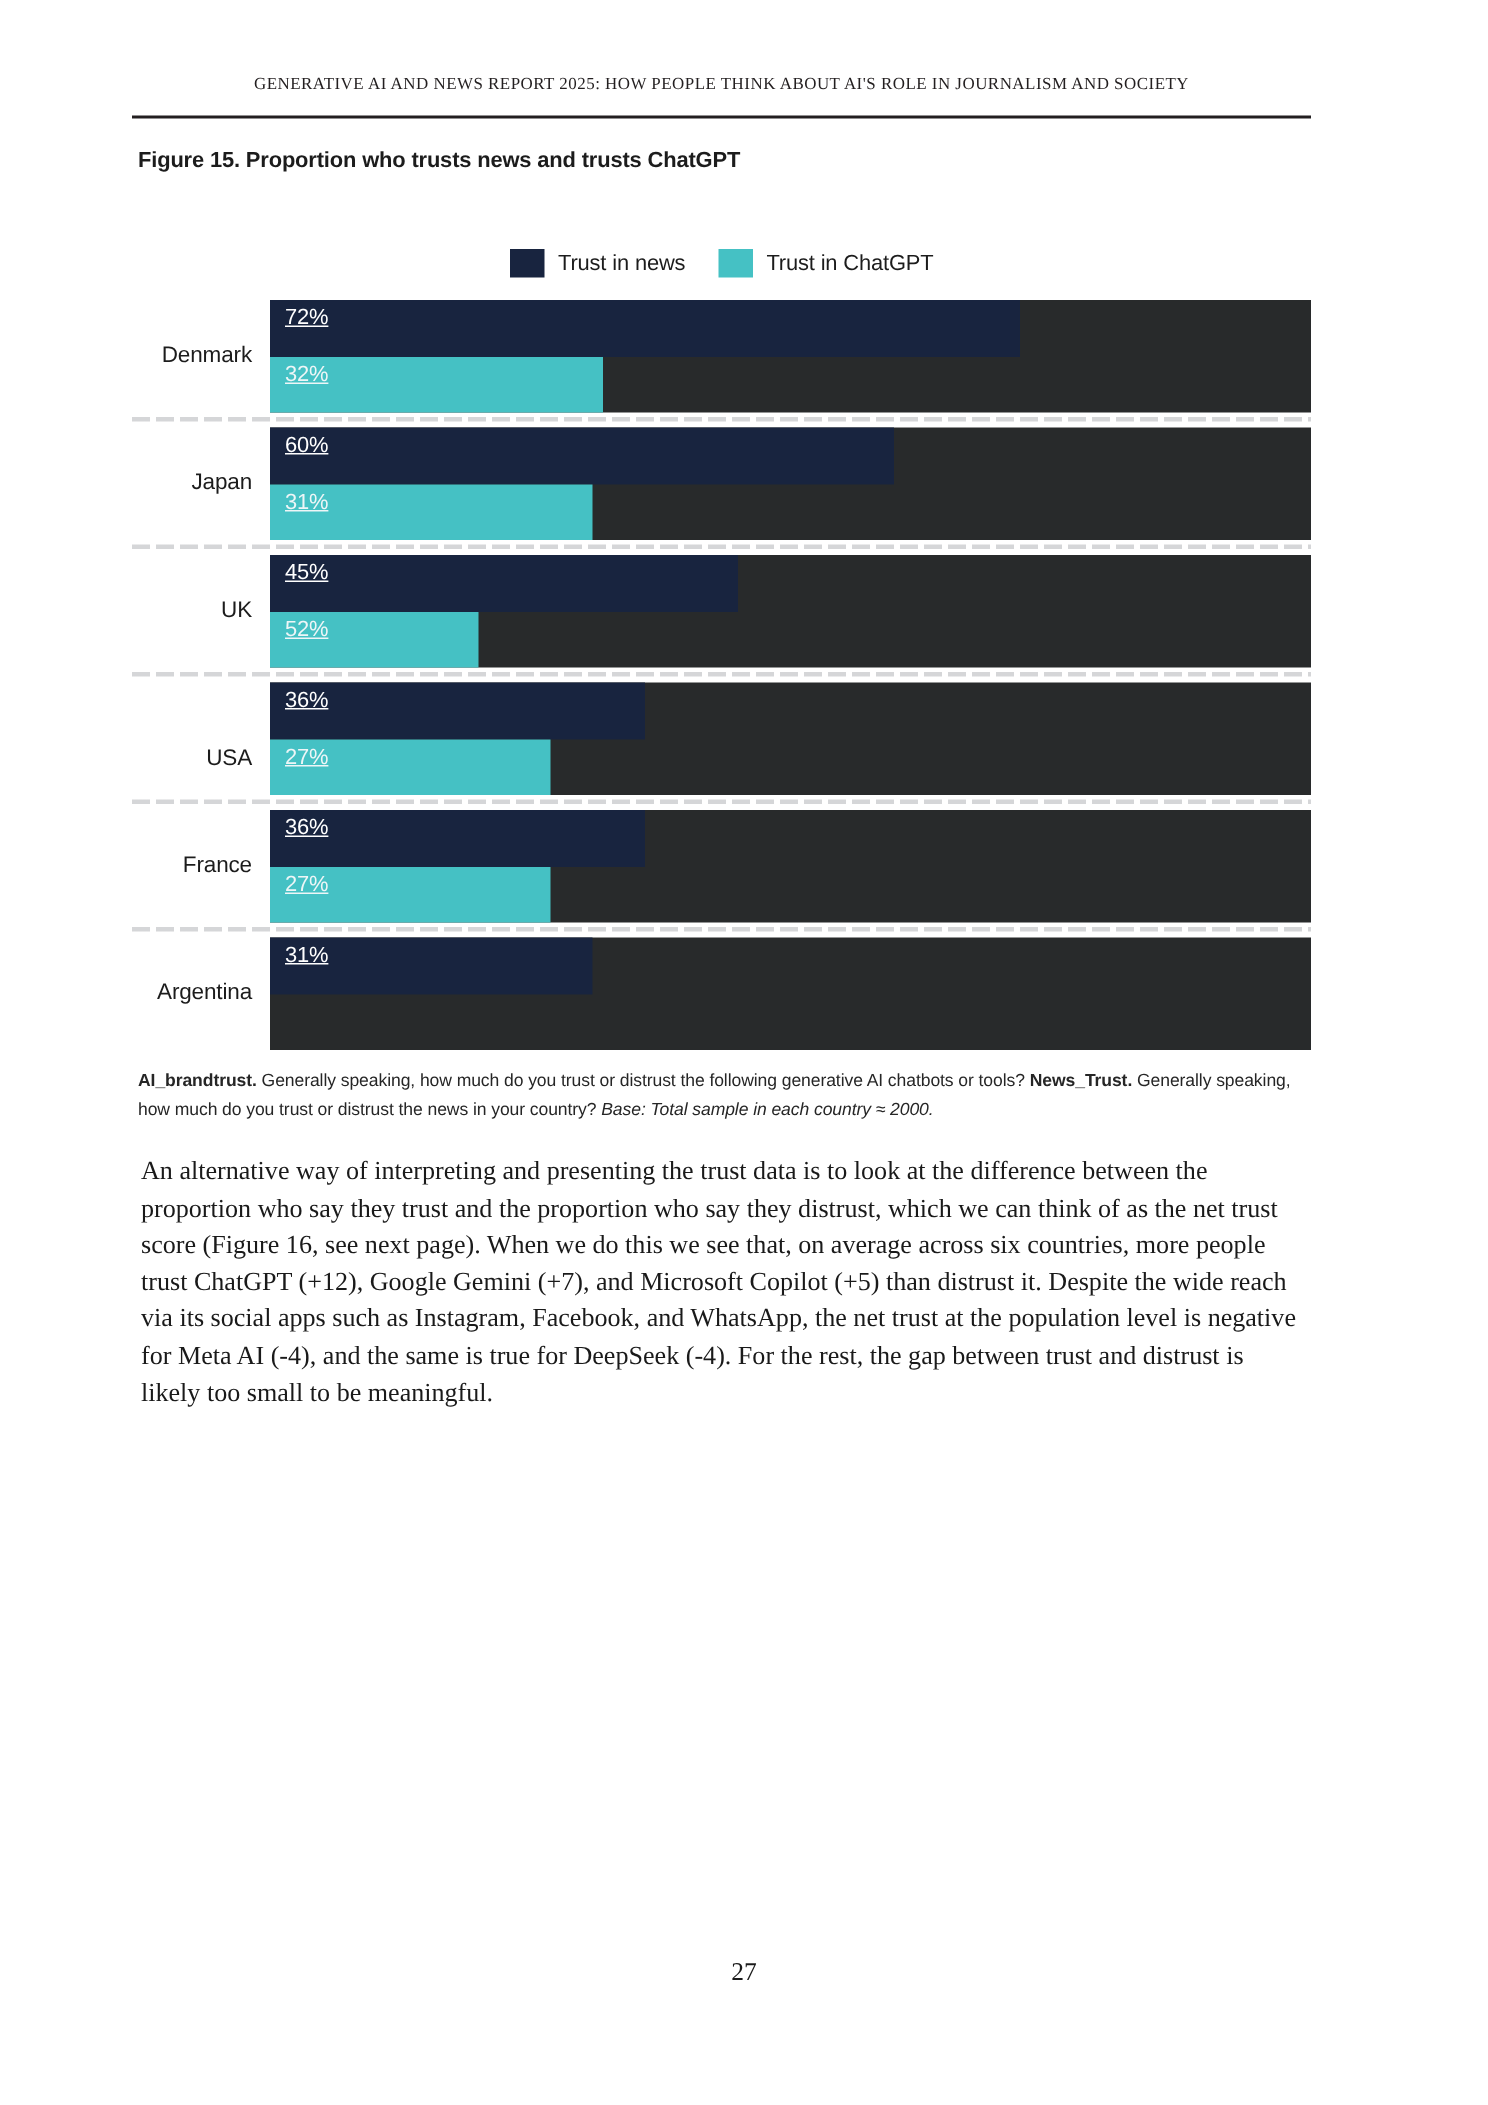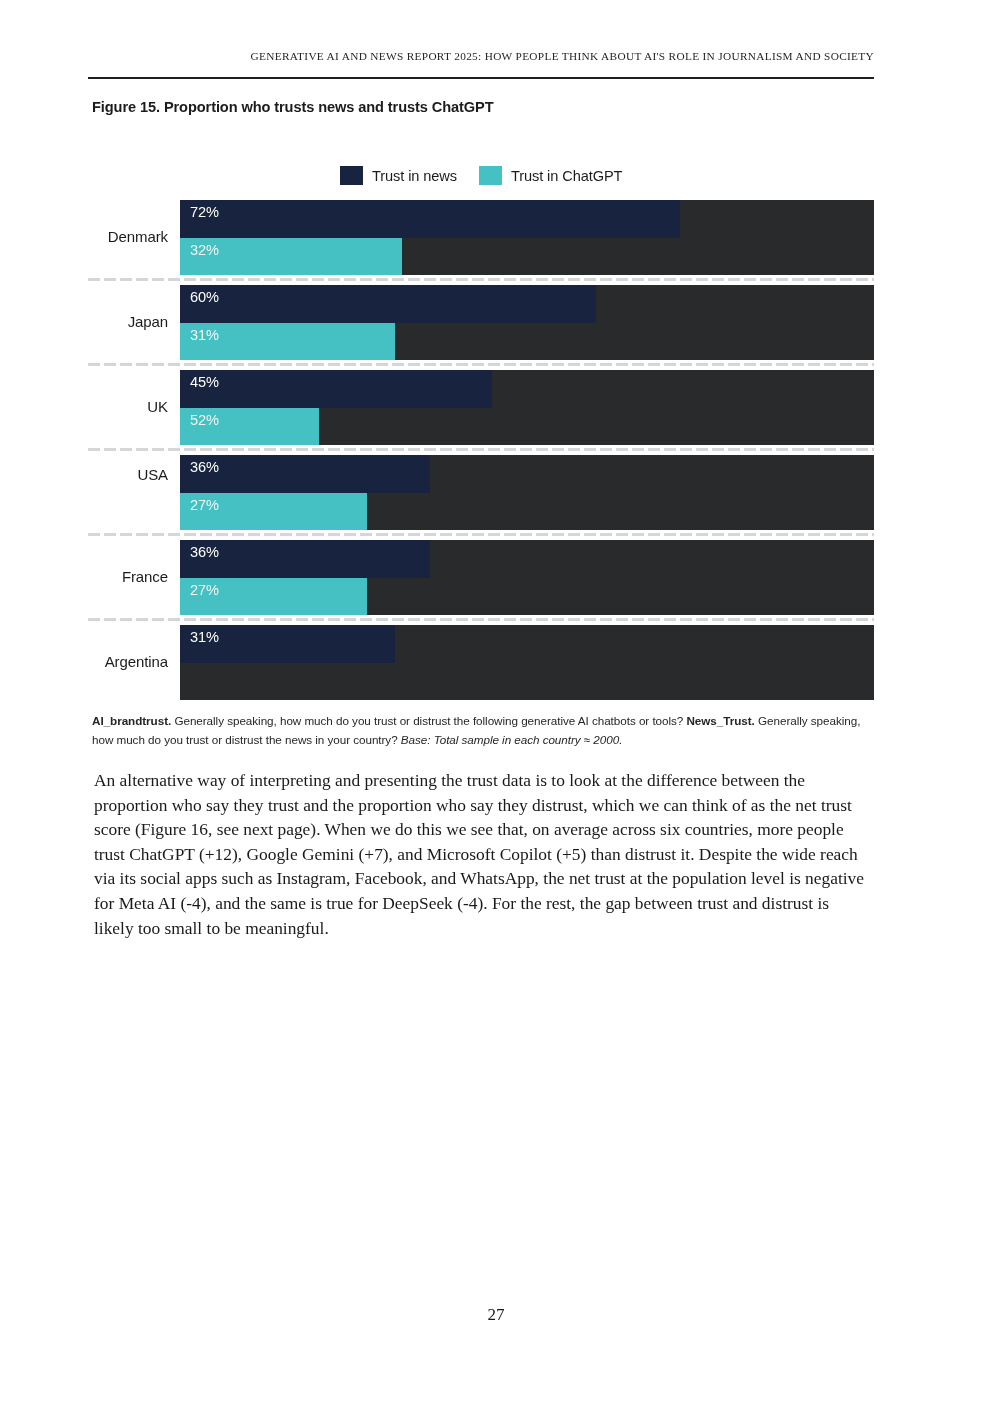--- a/index.html
+++ b/index.html
@@ -22,21 +22,21 @@
     width: 992px;
     height: 1403px;
   }
 
   
   .running-head {
     position: absolute;
     left: 88px;
     top: 50px;
     width: 786px;
-    text-align: right;
+    text-align: center;
     font-size: 11.3px;
     letter-spacing: 0.32px;
     color: #231f20;
     font-family: "Liberation Serif", serif;
     white-space: nowrap;
   }
   .head-rule {
     position: absolute;
     left: 88px;
     top: 77px;
@@ -125,20 +125,21 @@
     height: 100%;
   }
   .bar-val {
     position: absolute;
     left: 10px;
     top: 4px;
     font-size: 14.6px;
     color: #ffffff;
     letter-spacing: -0.1px;
     white-space: nowrap;
+    text-decoration: underline;
   }
   .sep {
     position: absolute;
     left: 0;
     width: 786px;
     height: 3px;
     background: repeating-linear-gradient(
       to right,
       #d5d6d8 0px, #d5d6d8 12px,
       #ffffff 12px, #ffffff 16px
@@ -242,21 +243,21 @@
             <span class="bar-val" style="color: rgb(255, 255, 255);">45%</span>
           </div>
           <div style="position: absolute; left: 0px; top: 37.5px; height: 37.5px; width: 100%;">
             <div class="bar bar-teal" style="width: 138.8px; background: rgb(69, 193, 196);"></div>
             <span class="bar-val" style="color: rgb(238, 246, 247);">52%</span>
           </div>
         </div>
       </div>
       <div class="sep" style="top: 248px;"></div>
       <div class="row" style="top: 255px; height: 75px;">
-        <div class="row-label" style="top: 11px;">USA</div>
+        <div class="row-label" style="top: 42px;">USA</div>
         <div class="track" style="top: 0px; height: 75px; background: rgb(40, 42, 43);">
           <div style="position: absolute; left: 0px; top: 0px; height: 37.5px; width: 100%;">
             <div class="bar" style="width: 249.84px; background: rgb(24, 36, 63);"></div>
             <span class="bar-val" style="color: rgb(255, 255, 255);">36%</span>
           </div>
           <div style="position: absolute; left: 0px; top: 37.5px; height: 37.5px; width: 100%;">
             <div class="bar bar-teal" style="width: 187.38px; background: rgb(69, 193, 196);"></div>
             <span class="bar-val" style="color: rgb(238, 246, 247);">27%</span>
           </div>
         </div>

